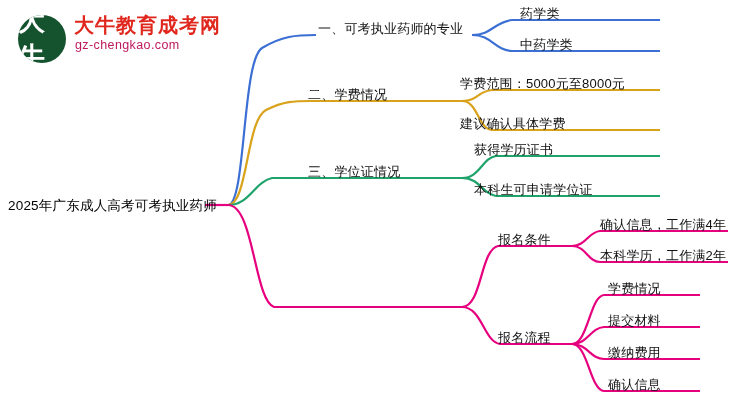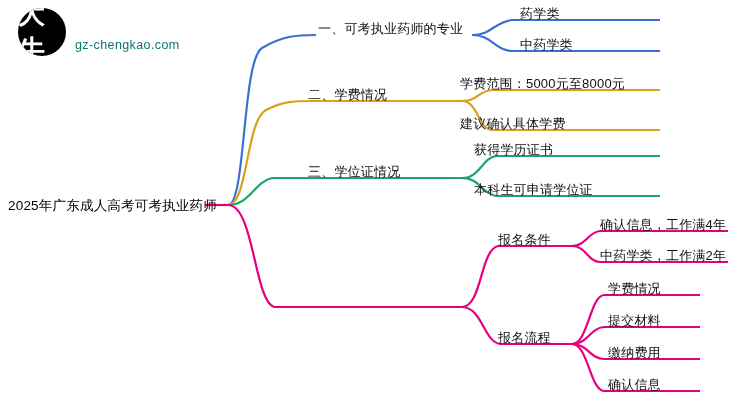--- a/index.html
+++ b/index.html
@@ -44,25 +44,25 @@
   .logo {
     position: absolute;
     left: 18px;
     top: 8px;
     width: 215px;
     height: 52px;
   }
   .logo-mark {
     position: absolute;
     left: 0;
-    top: 0;
+    top: 7px;
     width: 48px;
     height: 48px;
     border-radius: 50%;
-    background: #000000;
+    background: #14532d;
     overflow: hidden;
   }
   .logo-mark .cn {
     position: absolute;
     left: 0;
     top: 0;
     width: 48px;
     height: 48px;
     color: #ffffff;
     font-family: "Liberation Serif", serif;
@@ -81,34 +81,35 @@
     font-weight: bold;
     color: #e0271d;
     letter-spacing: 1px;
     font-family: "Liberation Sans", sans-serif;
   }
   .logo-sub {
     position: absolute;
     left: 57px;
     top: 30px;
     font-size: 12.5px;
-    color: #0f766e;
+    color: #be185d;
     letter-spacing: 0.4px;
     font-family: "Liberation Sans", sans-serif;
   }
 </style>
 </head>
 <body>
 
 <div id="mindmap-root">
 
   <div class="logo">
     <div class="logo-mark">
       <div class="cn">大牛</div>
     </div>
+    <div class="logo-title">大牛教育成考网</div>
     <div class="logo-sub">gz-chengkao.com</div>
   </div>
 
   <svg class="branches" viewBox="0 0 750 410">
 
     <path d="M205,205 L228,205" stroke="#e6007e" stroke-width="2.2" fill="none"></path>
 
     <path d="M228,205 C246,205 242,60 262,48 C282,36 296,35 316,35" stroke="#3b6fd4" stroke-width="2.2" fill="none"></path>
     <path d="M472,35 C492,35 494,22 512,20 L660,20" stroke="#3b6fd4" stroke-width="2.2" fill="none"></path>
     <path d="M472,35 C492,35 494,50 512,51 L660,51" stroke="#3b6fd4" stroke-width="2.2" fill="none"></path>
@@ -146,21 +147,21 @@
   <div class="node" style="left:308px; top:88px;">二、学费情况</div>
   <div class="node" style="left:460px; top:77px;">学费范围：5000元至8000元</div>
   <div class="node" style="left:460px; top:117px;">建议确认具体学费</div>
 
   <div class="node" style="left:308px; top:165px;">三、学位证情况</div>
   <div class="node" style="left:474px; top:143px;">获得学历证书</div>
   <div class="node" style="left:474px; top:183px;">本科生可申请学位证</div>
 
   <div class="node" style="left:498px; top:233px;">报名条件</div>
   <div class="node" style="left:600px; top:218px;">确认信息，工作满4年</div>
-  <div class="node" style="left:600px; top:249px;">中药学类，工作满2年</div>
+  <div class="node" style="left:600px; top:249px;">本科学历，工作满2年</div>
 
   <div class="node" style="left:498px; top:331px;">报名流程</div>
   <div class="node" style="left:608px; top:282px;">学费情况</div>
   <div class="node" style="left:608px; top:314px;">提交材料</div>
   <div class="node" style="left:608px; top:346px;">缴纳费用</div>
   <div class="node" style="left:608px; top:378px;">确认信息</div>
 
 </div>
 
 </body></html>

